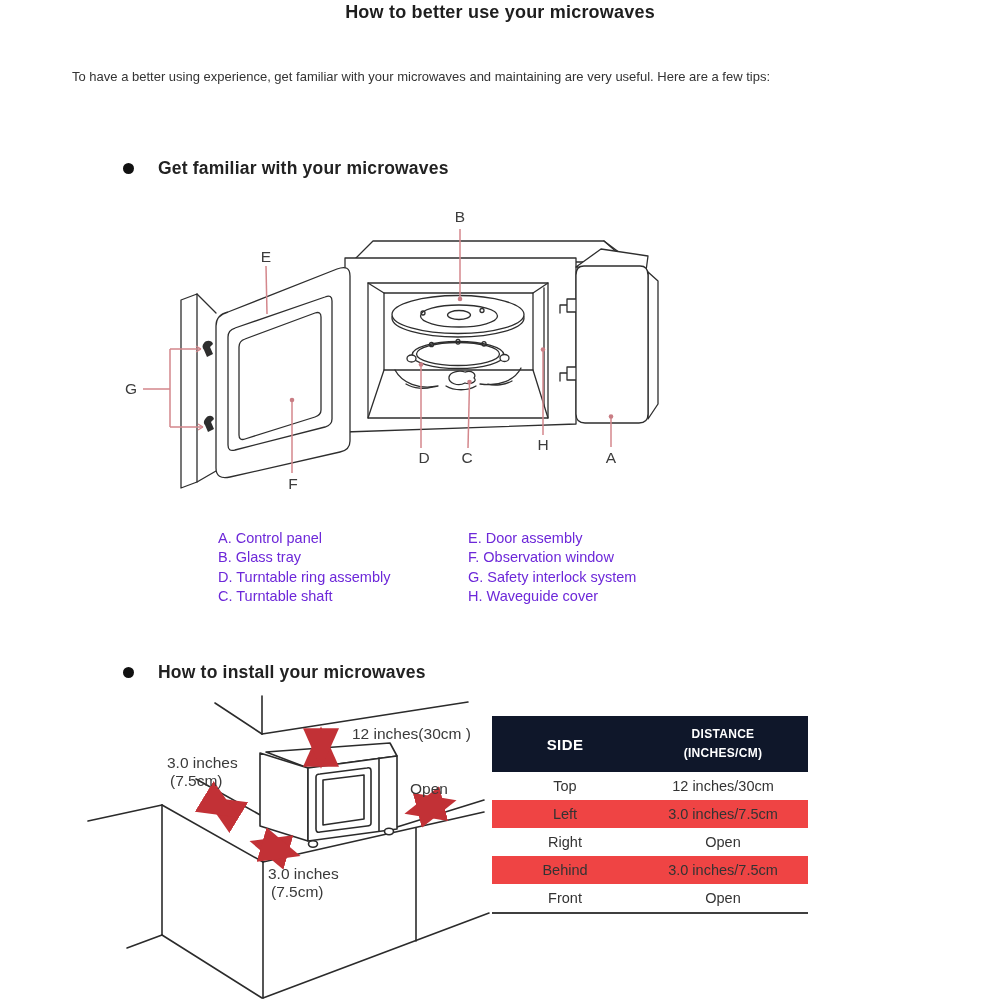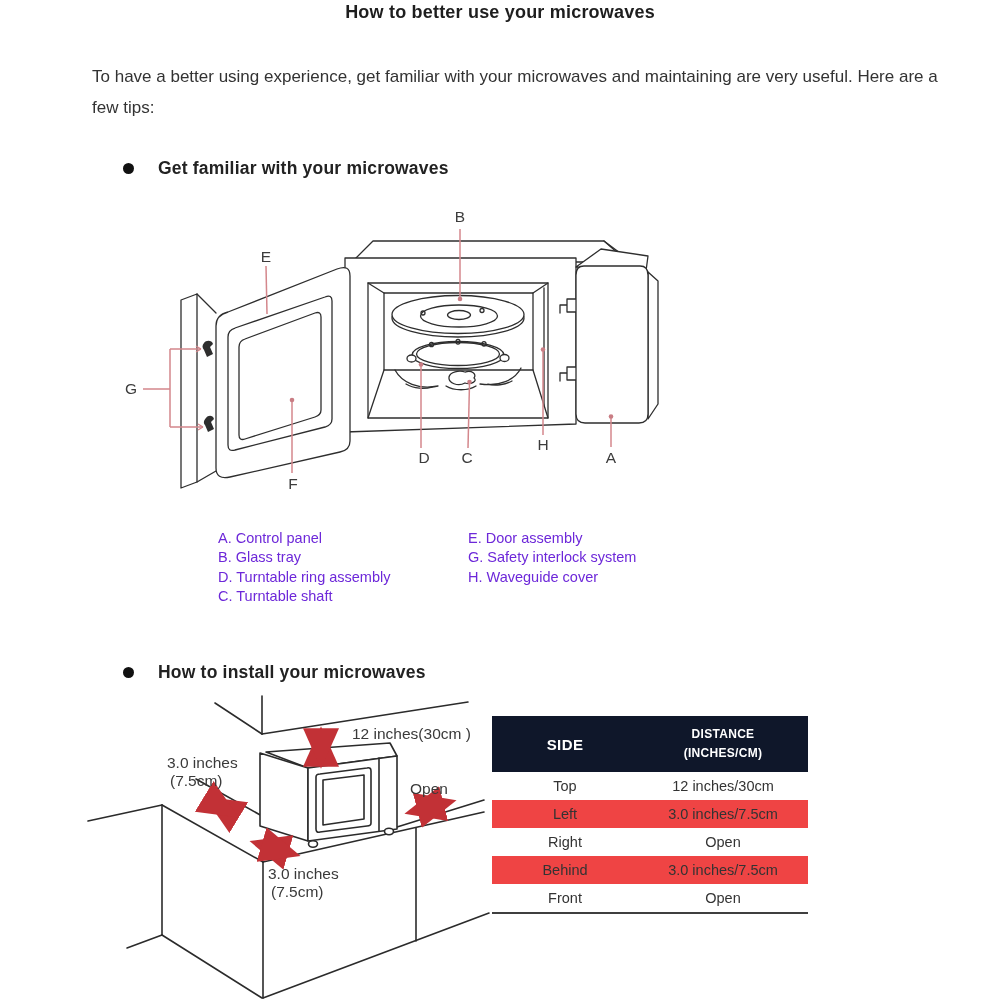--- a/index.html
+++ b/index.html
@@ -1,21 +1,21 @@
 <!DOCTYPE html>
 <html><head>
 <meta charset="utf-8">
 <style>
   html,body{margin:0;padding:0;background:#ffffff;}
   body{font-family:"Liberation Sans", sans-serif;color:#2f2f2f;}
   #page{position:relative;width:1000px;height:1000px;background:#fff;overflow:hidden;}
 
   .title{position:absolute;top:2px;left:0;width:1000px;text-align:center;
          font-size:18px;font-weight:700;color:#1e1e1e;letter-spacing:.2px;}
-  .intro{position:absolute;top:61px;left:92px;width:848px;font-size:17px;
+  .intro{position:absolute;top:61px;left:72px;width:848px;font-size:13px;
          line-height:31px;color:#333;}
 
   .section-head{position:absolute;display:flex;align-items:center;}
   .section-head .dot{width:11px;height:11px;border-radius:50%;background:#111;
          margin-right:24px;flex:0 0 auto;}
   .section-head .txt{font-size:17.5px;font-weight:600;color:#222;letter-spacing:.2px;}
   #sec1{left:123px;top:158px;}
   #sec2{left:123px;top:662px;}
 
   svg text{font-family:"Liberation Sans", sans-serif;}
@@ -159,20 +159,21 @@
   </svg>
 
   <div class="parts-col" id="parts-left">
     <div>A.  Control panel</div>
     <div>B.  Glass tray</div>
     <div>D.  Turntable ring assembly</div>
     <div>C.  Turntable shaft</div>
   </div>
   <div class="parts-col" id="parts-right">
     <div>E.  Door assembly</div>
+    <div>F.  Observation window</div>
     <div>G.  Safety interlock system</div>
     <div>H.  Waveguide cover</div>
   </div>
 
   <div class="section-head" id="sec2">
     <span class="dot"></span>
     <span class="txt">How to install your microwaves</span>
   </div>
 
   <svg class="inst-svg" width="412" height="308" viewBox="80 692 412 308">

